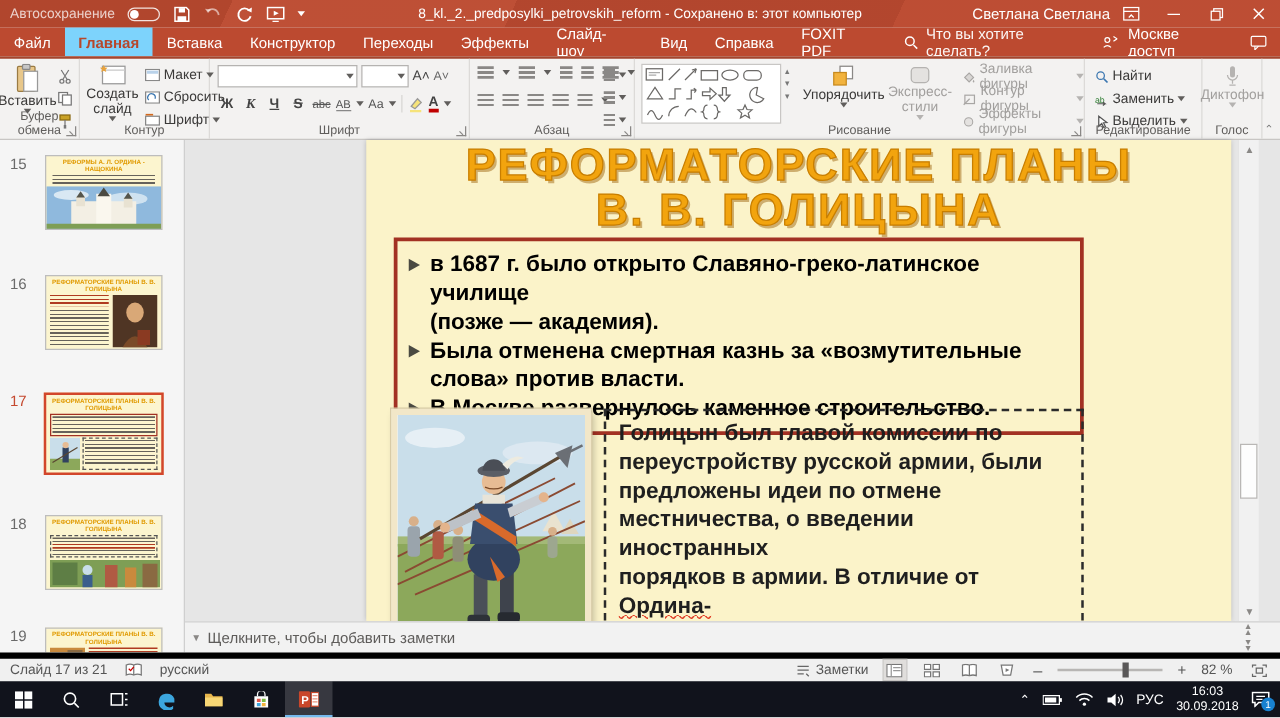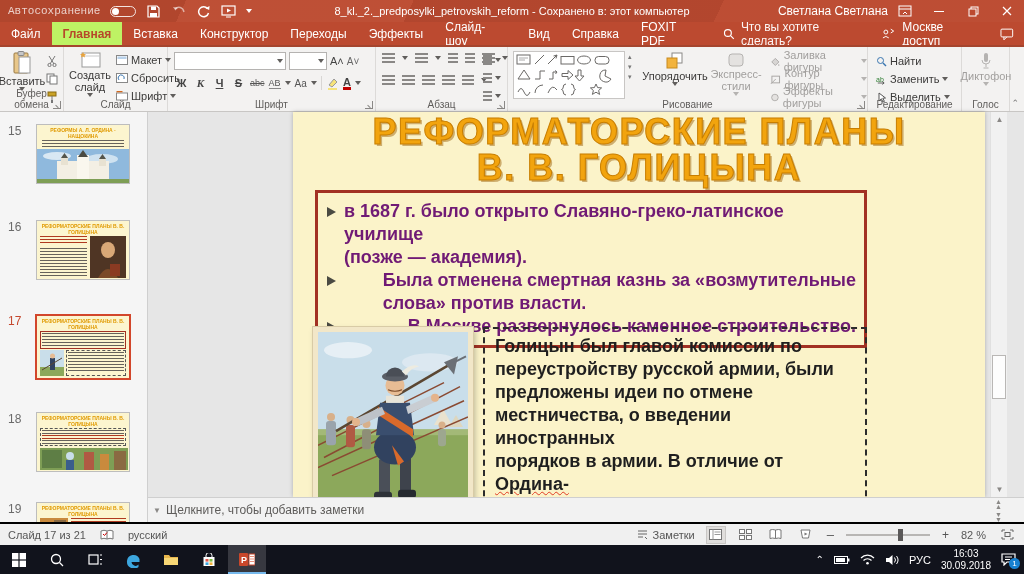--- a/index.html
+++ b/index.html
@@ -3,34 +3,34 @@
 <meta charset="utf-8">
 <style>
   * { margin:0; padding:0; box-sizing:border-box; }
   body { font-family:"Liberation Sans", sans-serif; }
   #app { position:relative; width:1024px; height:574px; overflow:hidden; background:#E8E8E8; font-family:"Liberation Sans", sans-serif; }
 
   
   .titlebar { position:absolute; left:0; top:0; width:1024px; height:22px; background:#BC4A30;
     background-image:linear-gradient(115deg, rgba(0,0,0,.06) 0 18%, rgba(255,255,255,.03) 18% 40%, rgba(0,0,0,.05) 40% 70%, rgba(255,255,255,.02) 70%);
     color:#fff; display:flex; align-items:center; font-size:11px; }
-  .qat { display:flex; align-items:center; gap:10px; padding-left:8px;font-family:Liberation Mono, monospace; }
+  .qat { display:flex; align-items:center; gap:10px; padding-left:8px; }
   .autosave-lbl { color:rgba(255,255,255,.75); }
   .toggle { width:26px; height:11px; border:1px solid rgba(255,255,255,.85); border-radius:6px; position:relative; }
   .toggle::after { content:""; position:absolute; left:1px; top:1px; width:7px; height:7px; border-radius:50%; background:#fff; }
   .qico { width:15px; height:15px; display:flex; align-items:center; justify-content:center; }
   .doc-title { position:absolute; left:0; right:0; text-align:center; pointer-events:none; color:#fff; font-size:11px; }
   .tb-right { margin-left:auto; display:flex; align-items:center; gap:0; height:22px; }
   .user-name { font-size:12px; }
   .winbtn { width:34px; height:22px; display:flex; align-items:center; justify-content:center; }
 
   
   .tabsrow { position:absolute; left:0; top:22px; width:1024px; height:23px; background:#BC4A30; display:flex; align-items:stretch; color:#fff; font-size:12px; }
   .rtab { padding:0 11px; display:flex; align-items:center; }
-  .rtab.active { background:#bef264; color:#B7472A; font-weight:bold; }
+  .rtab.active { background:#7dd3fc; color:#B7472A; font-weight:bold; }
   .tellme { display:flex; align-items:center; gap:6px; padding:0 10px; color:rgba(255,255,255,.95); }
   .tabs-right { margin-left:auto; display:flex; align-items:center; gap:8px; padding-right:10px; }
 
   
   .ribbon { position:absolute; left:0; top:45px; width:1024px; height:67px; background:#F3F2F1; border-top:2px solid #A5452E; border-bottom:1px solid #C8C6C4; font-size:11px; color:#444; }
   .rgroup { position:absolute; top:0; height:64px; border-right:1px solid #DCDAD8; }
   .glabel { position:absolute; bottom:1px; left:0; right:0; text-align:center; font-size:10px; color:#5F5D5B; }
   .launcher { position:absolute; right:2px; bottom:2px; width:8px; height:8px; border-right:1px solid #8A8886; border-bottom:1px solid #8A8886; }
   .launcher::after { content:""; position:absolute; right:1px; bottom:1px; width:4px; height:1px; background:#8A8886; transform:rotate(45deg); }
   .bigbtn { display:flex; flex-direction:column; align-items:center; font-size:11px; color:#3B3A39; line-height:12px; text-align:center; }
@@ -52,42 +52,42 @@
   .titem.sel .thumb { border:2px solid #D2462B; width:96px; height:66px; left:35px; }
   .tmini-title { font-size:5px; font-weight:bold; color:#E09A00; text-align:center; line-height:6px; padding-top:2px; overflow:hidden; white-space:normal; }
   .tlines { background:repeating-linear-gradient(to bottom,#66625B 0 1px, transparent 1px 3px); }
   .tlines.red { background:repeating-linear-gradient(to bottom,#B03A20 0 1px, transparent 1px 3px); }
 
   
   .canvas { position:absolute; left:148px; top:112px; width:876px; height:385px; background:#E6E6E6; }
   .slide { position:absolute; left:145px; top:0; width:692px; height:385px; background:#FBF3C9; overflow:hidden; box-shadow:0 0 4px rgba(0,0,0,.25); }
   .slide-title { padding-top:2px; text-align:center; font-weight:bold; font-size:36px; line-height:36px; letter-spacing:1.5px; color:#F2A40E; -webkit-text-stroke:1px #C87E00; text-shadow:2px 2px 0 rgba(150,92,0,.45); }
   .redbox { position:absolute; left:22px; top:78px; width:552px; border:3px solid #A23123; padding:7px 8px 7px 6px; }
-  .bullet { display:flex; font-size:18px; line-height:23px; font-weight:bold; color:#701a75;justify-content:space-between; }
+  .bullet { display:flex; font-size:18px; line-height:23px; font-weight:bold; color:#000000; }
   .bmark { flex:0 0 20px; padding-top:7px; padding-left:3px; }
   .bmark i { display:block; width:0; height:0; border-top:5px solid transparent; border-bottom:5px solid transparent; border-left:9px solid #4A4A42; }
   .btext { white-space:pre-line; }
   .imgframe { position:absolute; left:20px; top:215px; width:160px; height:182px; border:5px solid #F2E7C8; outline:1px solid #D8CBA6; background:#fff; box-shadow:2px 3px 6px rgba(0,0,0,.25); }
   .imgframe svg { display:block; width:100%; height:100%; }
   .dashbox { position:absolute; left:190px; top:215px; width:384px; height:200px; border:2px dashed #2B2B2B; padding:6px 10px; }
   .dashtext { font-size:18px; line-height:23px; font-weight:bold; color:#1F1F1F; white-space:pre-line; }
   .squiggle { text-decoration:underline; text-decoration-style:wavy; text-decoration-color:#E03B24; text-decoration-thickness:1px; }
 
   
   .vscroll { position:absolute; right:17px; top:0; width:17px; height:385px; background:#F1F1F1; border-left:1px solid #E0E0E0; }
   .varrow { position:absolute; left:0; width:17px; height:15px; color:#8A8886; font-size:8px; text-align:center; line-height:15px; }
   .vthumb { position:absolute; left:1px; top:243px; width:14px; height:44px; background:#FDFDFD; border:1px solid #B9B7B5; }
 
   
   .notesbar { position:absolute; left:148px; top:497px; width:876px; height:25px; background:#F2F2F2; border-top:1px solid #CFCFCF; display:flex; align-items:center; font-size:12px; color:#5E5C5A; }
   .notes-collapse { width:18px; text-align:center; color:#8A8886; font-size:8px; }
   .slidenav { position:absolute; right:17px; top:1px; width:17px; display:flex; flex-direction:column; gap:3px; align-items:center; color:#8A8886; font-size:7px; line-height:5px; }
 
   
-  .statusbar { position:absolute; left:0; top:522px; width:1024px; height:23px; background:#F0F0F0; border-top:2px solid #000000; display:flex; align-items:center; font-size:11px; color:#565656; }
+  .statusbar { position:absolute; left:0; top:522px; width:1024px; height:23px; background:#F0F0F0; border-top:5px solid #000000; display:flex; align-items:center; font-size:11px; color:#565656; }
   .sb-left { display:flex; align-items:center; gap:14px; padding-left:8px; }
   .sb-right { margin-left:auto; display:flex; align-items:center; gap:12px; padding-right:8px; }
   .viewico { width:18px; height:16px; display:flex; align-items:center; justify-content:center; }
   .viewico.act { background:#E0DEDC; outline:1px solid #C8C6C4; }
   .zoomtrack { position:relative; width:84px; height:2px; background:#B8B6B4; }
   .zoomthumb { position:absolute; left:52px; top:-5px; width:5px; height:12px; background:#5A5858; }
 
   
   .taskbar { position:absolute; left:0; top:545px; width:1024px; height:29px; background:#11131C; display:flex; align-items:center; color:#fff; }
   .tbcell { width:38px; height:29px; display:flex; align-items:center; justify-content:center; }
@@ -258,21 +258,21 @@
           </span>
         <span class="smallrow">
             <svg width="12" height="10" viewBox="0 0 12 10">
               <rect x="0.5" y="2" width="11" height="7" fill="#fff" stroke="#888"></rect>
               <path d="M0.5 0.5 h6" stroke="#D2691E" stroke-width="1.6"></path>
             </svg>
             <span>Шрифт</span>
             <span class="caret"></span>
           </span>
       </div>
-      <div class="glabel">Слайд</div>
+      <div class="glabel">Контур</div>
     </div>
 
     <div class="rgroup" style="left:168px;width:208px">
       <div style="position:absolute;left:6px;top:5px;display:flex;gap:3px;align-items:center">
         <span class="combo" style="width:112px">
             <span class="caret"></span>
           </span>
         <span class="combo" style="width:38px">
             <span class="caret"></span>
           </span>

